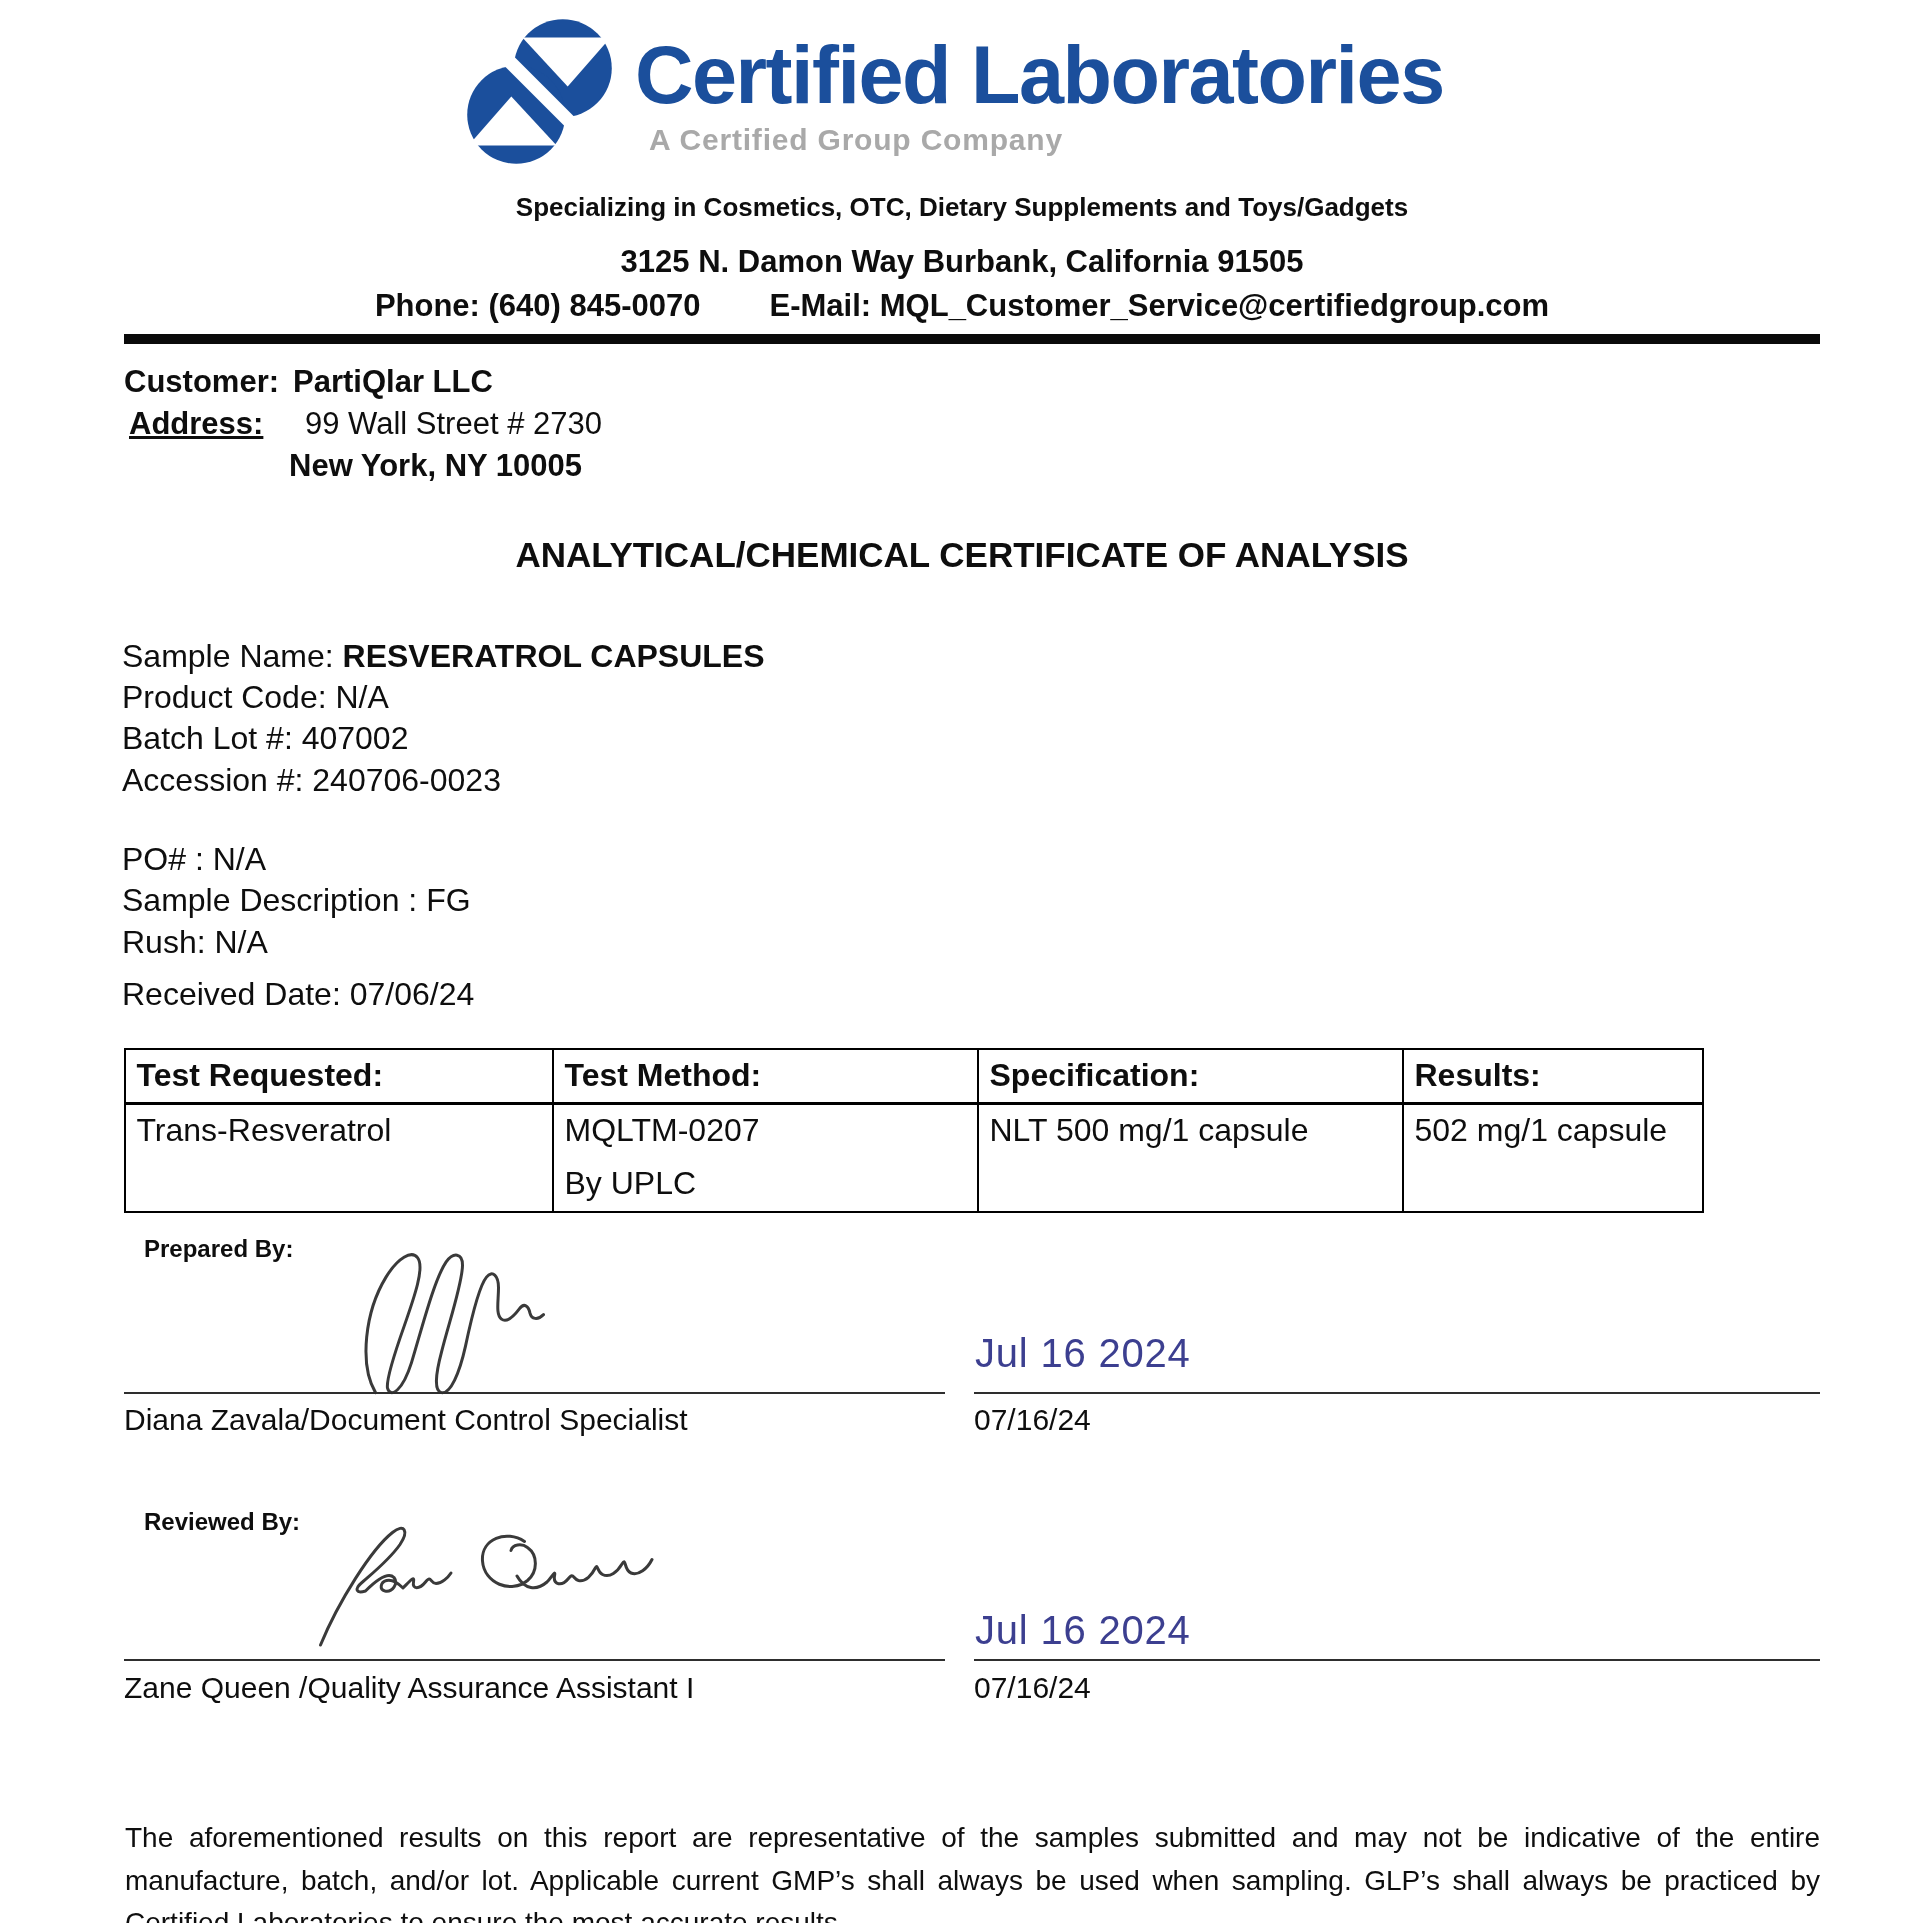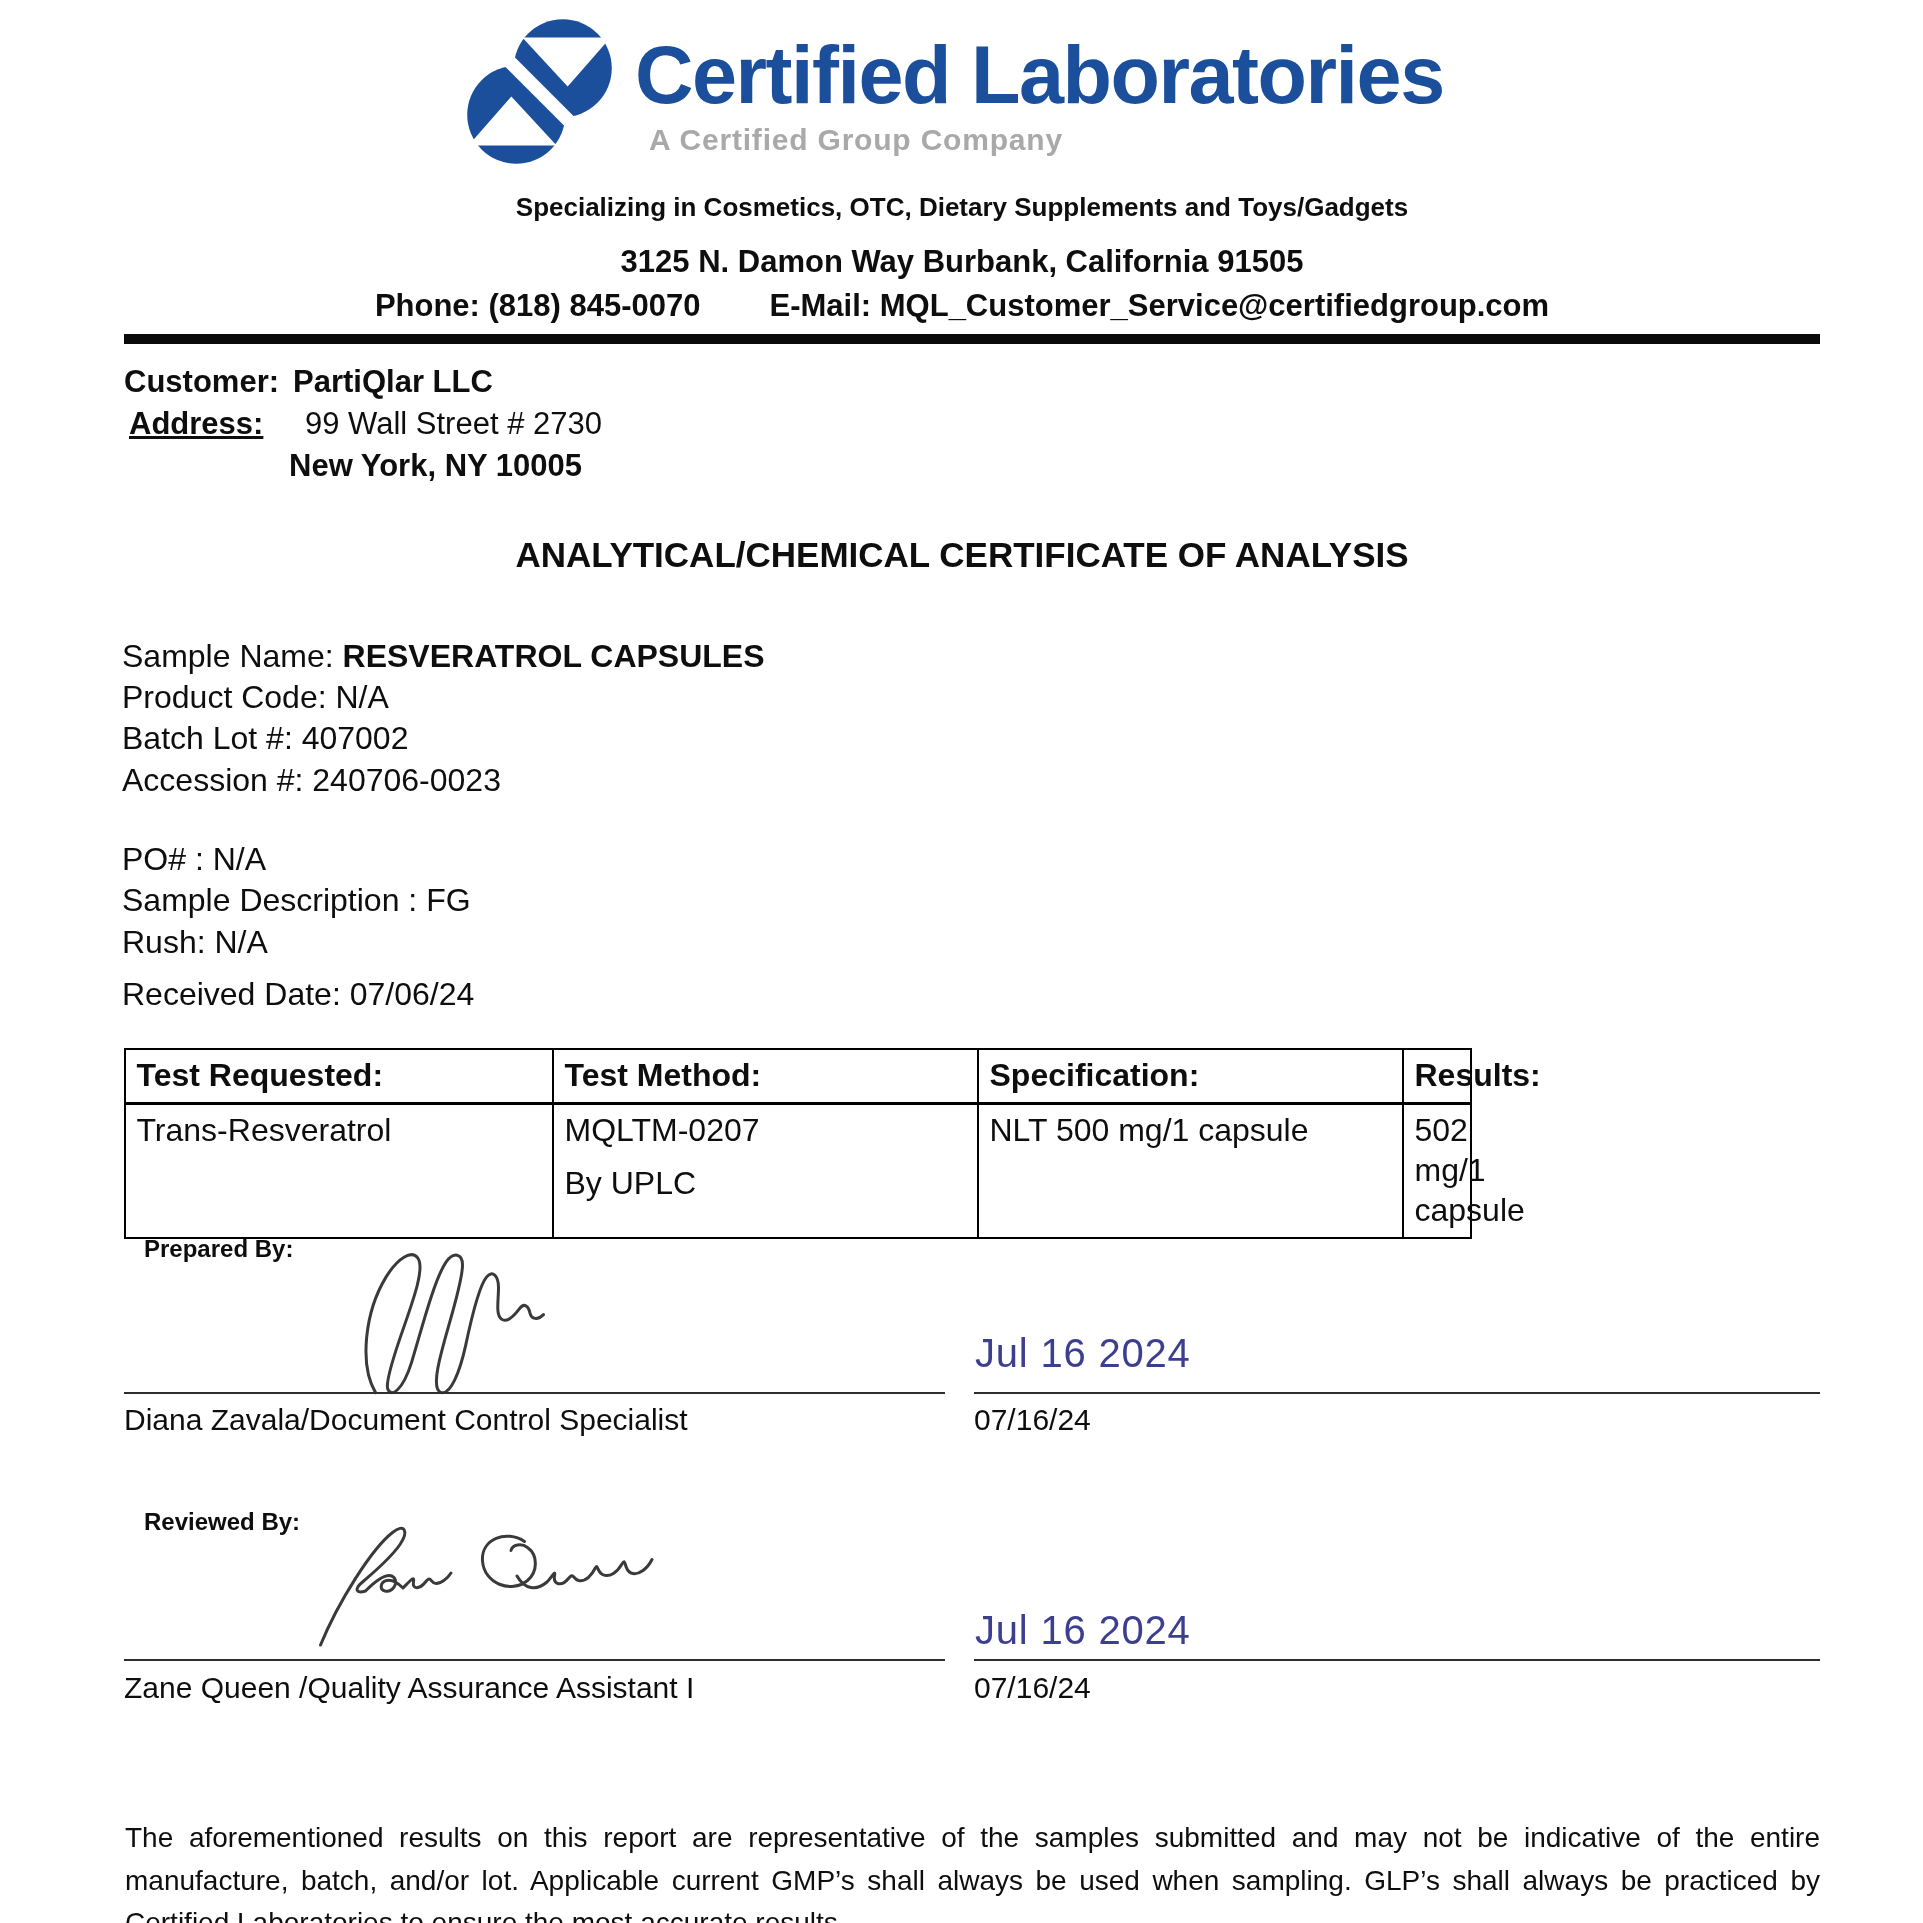--- a/index.html
+++ b/index.html
@@ -41,21 +41,21 @@
   .cust-row{font-size:31px;line-height:1;white-space:nowrap;}
 
   
   .doc-title{top:537px;font-size:35px;font-weight:bold;line-height:1;letter-spacing:0;}
 
   
   .info-line{left:122px;font-size:32px;line-height:1;white-space:nowrap;}
 
   
   .results-table{
-    left:124px;top:1048px;width:1348px;
+    left:124px;top:1048px;width:1580px;
     border-collapse:collapse;table-layout:fixed;
     font-size:32px;
   }
   .results-table th,.results-table td{
     border:2.3px solid #000;
     text-align:left;vertical-align:top;
     padding:4.5px 10.5px 7.5px 10.5px;
     line-height:1.25;
   }
   .results-table th{font-weight:bold;border-bottom-width:3.8px;}
@@ -90,21 +90,21 @@
     <line x1="-30" y1="-30" x2="270" y2="270" stroke="#ffffff" stroke-width="22"></line>
     <polygon points="92,32 236,32 166,112" fill="#ffffff"></polygon>
     <polygon points="4,208 148,208 74,128" fill="#ffffff"></polygon>
   </svg>
   <div class="abs wordmark">Certified Laboratories</div>
   <div class="abs logo-subtitle">A Certified Group Company</div>
 
   <div class="abs center tagline">Specializing in Cosmetics, OTC, Dietary Supplements and Toys/Gadgets</div>
   <div class="abs center addr-line">3125 N. Damon Way Burbank, California 91505</div>
   <div class="abs center contact-line">
-    <span>Phone: (818) 845-0070</span><span class="email-part">E-Mail: MQL_Customer_Service@certifiedgroup.com</span>
+    <span>Phone: (640) 845-0070</span><span class="email-part">E-Mail: MQL_Customer_Service@certifiedgroup.com</span>
   </div>
   <div class="abs thick-rule"></div>
 
   <div class="abs cust-row bold" style="left:124px;top:366px;">Customer:</div>
   <div class="abs cust-row bold" style="left:293px;top:366px;">PartiQlar LLC</div>
   <div class="abs cust-row bold" style="left:129px;top:408px;text-decoration:underline;">Address:</div>
   <div class="abs cust-row" style="left:305px;top:408px;">99 Wall Street # 2730</div>
   <div class="abs cust-row bold" style="left:289px;top:450px;">New York, NY 10005</div>
 
   <div class="abs info-line" style="top:640px;">

